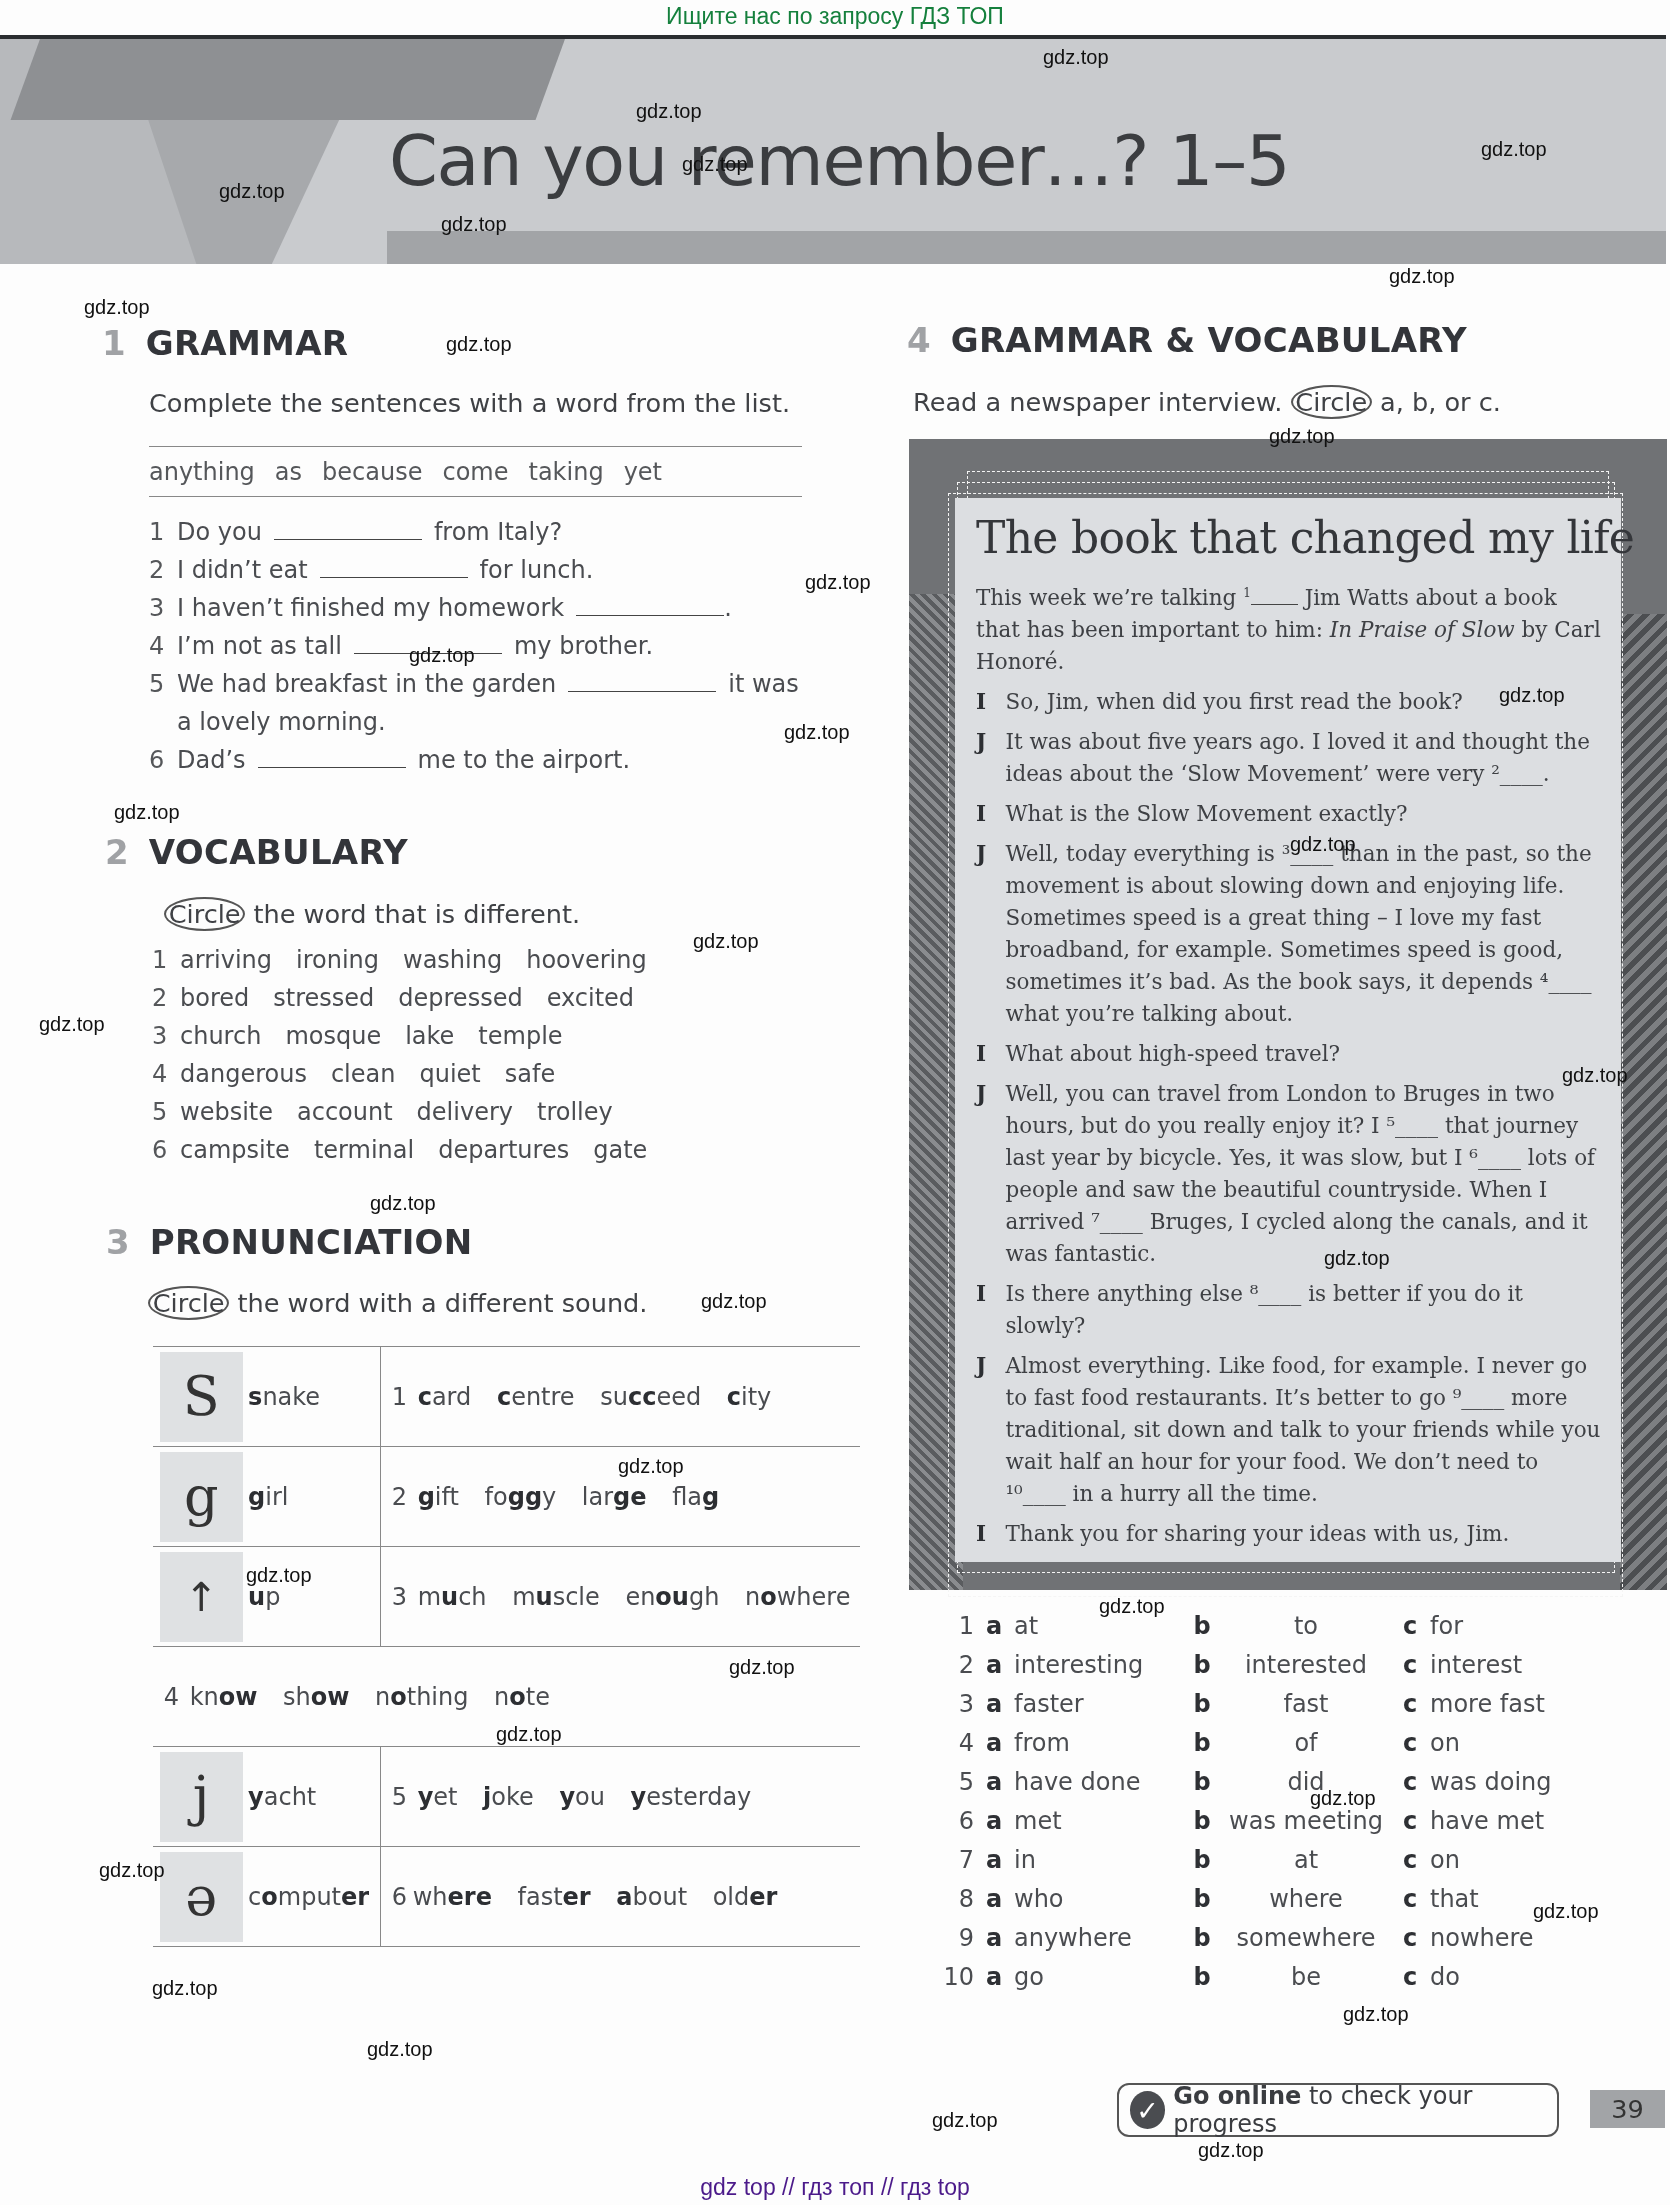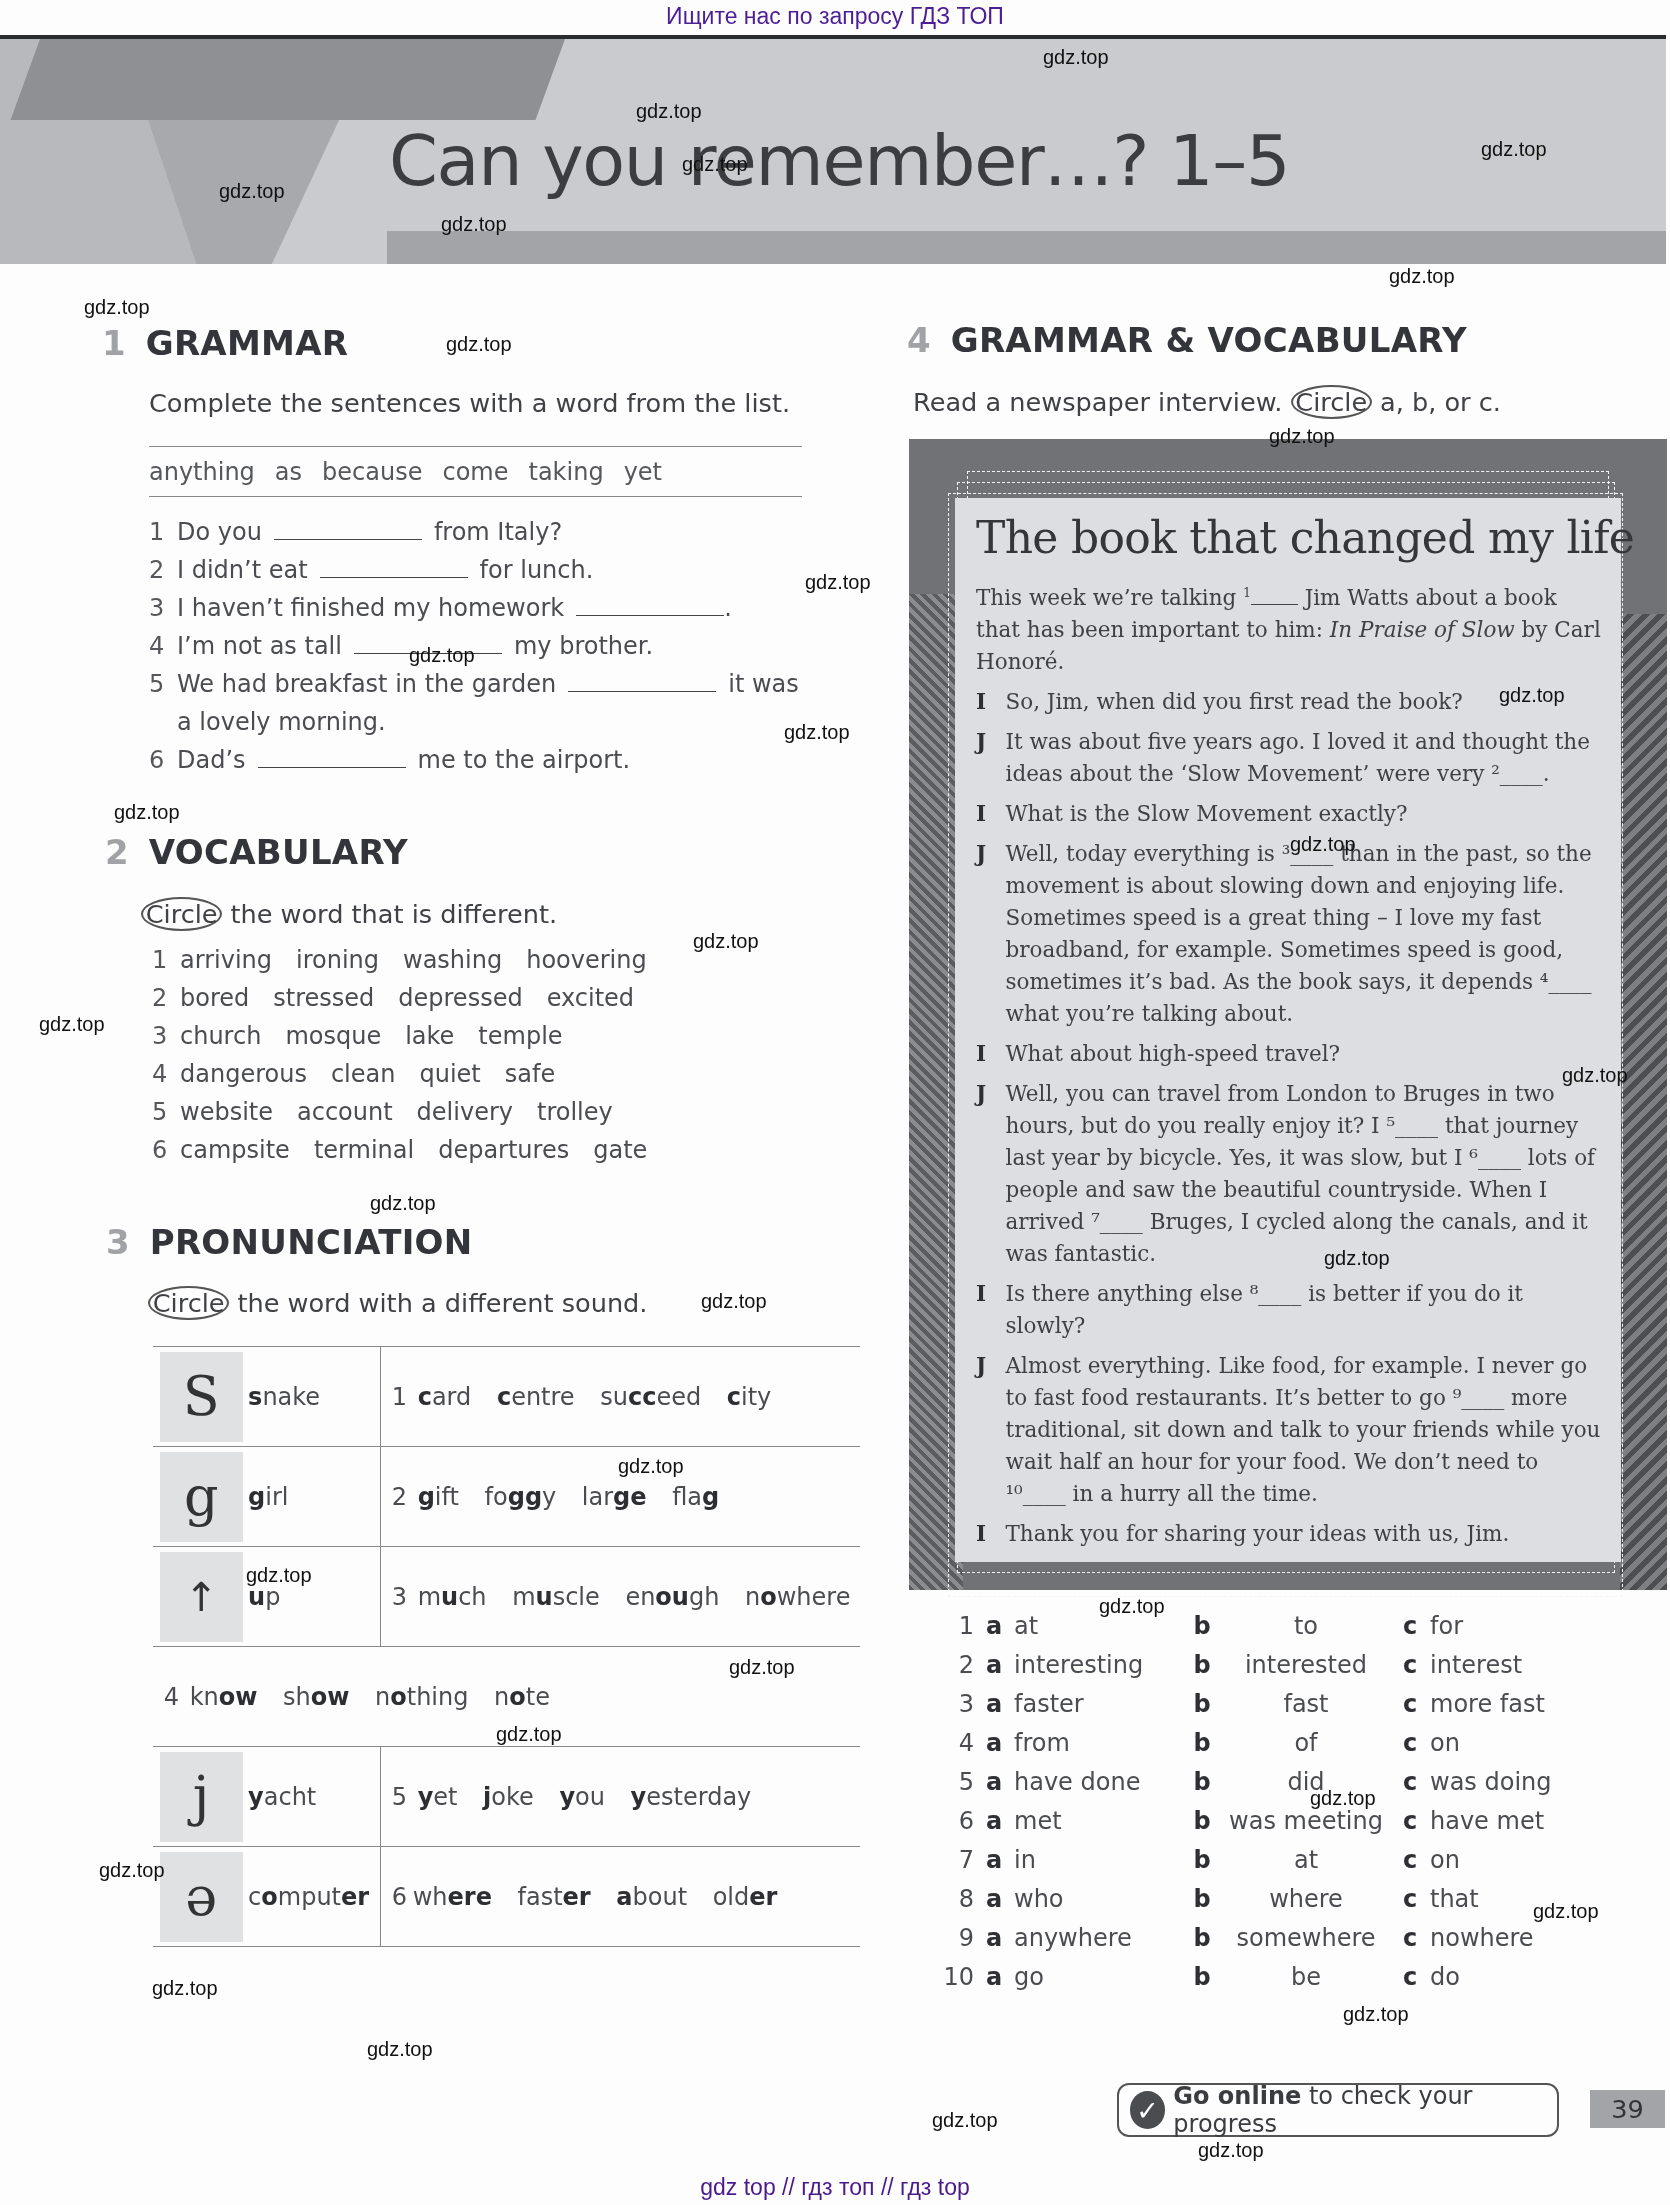--- a/index.html
+++ b/index.html
@@ -1,20 +1,20 @@
 <!DOCTYPE html>
 <html style="font-size:10.8px"><head>
 <meta charset="utf-8">
 <style>
   * { box-sizing: border-box; margin: 0; padding: 0; }
   html, body { width: 1670px; height: 2205px; background: #fdfdfd; overflow: hidden; }
   body { position: relative; font-family: "DejaVu Sans", sans-serif; color: #3a3a3a; }
 
   .top-banner { position: absolute; left: 0; top: 0; width: 1670px; height: 34px; text-align: center;
-    font-family: "Liberation Sans", sans-serif; font-size: 23px; color: #4c1d95; line-height: 32px; }
+    font-family: "Liberation Sans", sans-serif; font-size: 23px; color: #15803d; line-height: 32px; }
 
   .header { position: absolute; left: 0; top: 35px; width: 1666px; height: 229px; background: #c9cbce;
     border-top: 4px solid #2a2d30; overflow: hidden; }
   .header .fan { position: absolute; background: #a9abae; transform-origin: 0 0; }
   .header .fan.f1 { left: 0; top: 0; width: 525px; height: 81px; background: #8e9093; transform: skewX(-20deg); left: 40px; }
   .header .fan.f2 { left: 0; top: 0; width: 377px; height: 242px; background: #a7a9ac; clip-path: polygon(0 0, 100% 0, 70% 100%, 0 100%); }
   .header .fan.f3 { left: 0; top: 0; width: 202px; height: 242px; background: #b7b9bc; clip-path: polygon(0 0, 60% 0, 100% 100%, 0 100%); }
   .header .band { position: absolute; left: 387px; top: 192px; width: 1286px; height: 40px; background: #a2a4a7; }
   .header .title { position: absolute; left: 389px; top: 81px; font-family: "DejaVu Sans", sans-serif;
     font-size: 70px; color: #3b3d40; letter-spacing: -1.3px; white-space: nowrap; }
@@ -147,21 +147,21 @@
       <span>Dad’s</span>
       <span class="blank"></span>
       <span>me to the airport.</span>
     </div>
 </div>
 
 <div class="sec-head" style="left:105px; top:832px;">
   <span class="sec-num">2</span>
   <span class="sec-title">VOCABULARY</span>
 </div>
-<div class="instr" style="left:145px; top:897px;">
+<div class="instr" style="left:168px; top:897px;">
   <span class="circled">Circle</span>
   <span>the word that is different.</span>
 </div>
 <div class="list vocab" style="left:152px; top:946px;">
   <div class="row">
       <span class="num">1</span>
       <span>arriving</span>
       <span>ironing</span>
       <span>washing</span>
       <span>hoovering</span>

